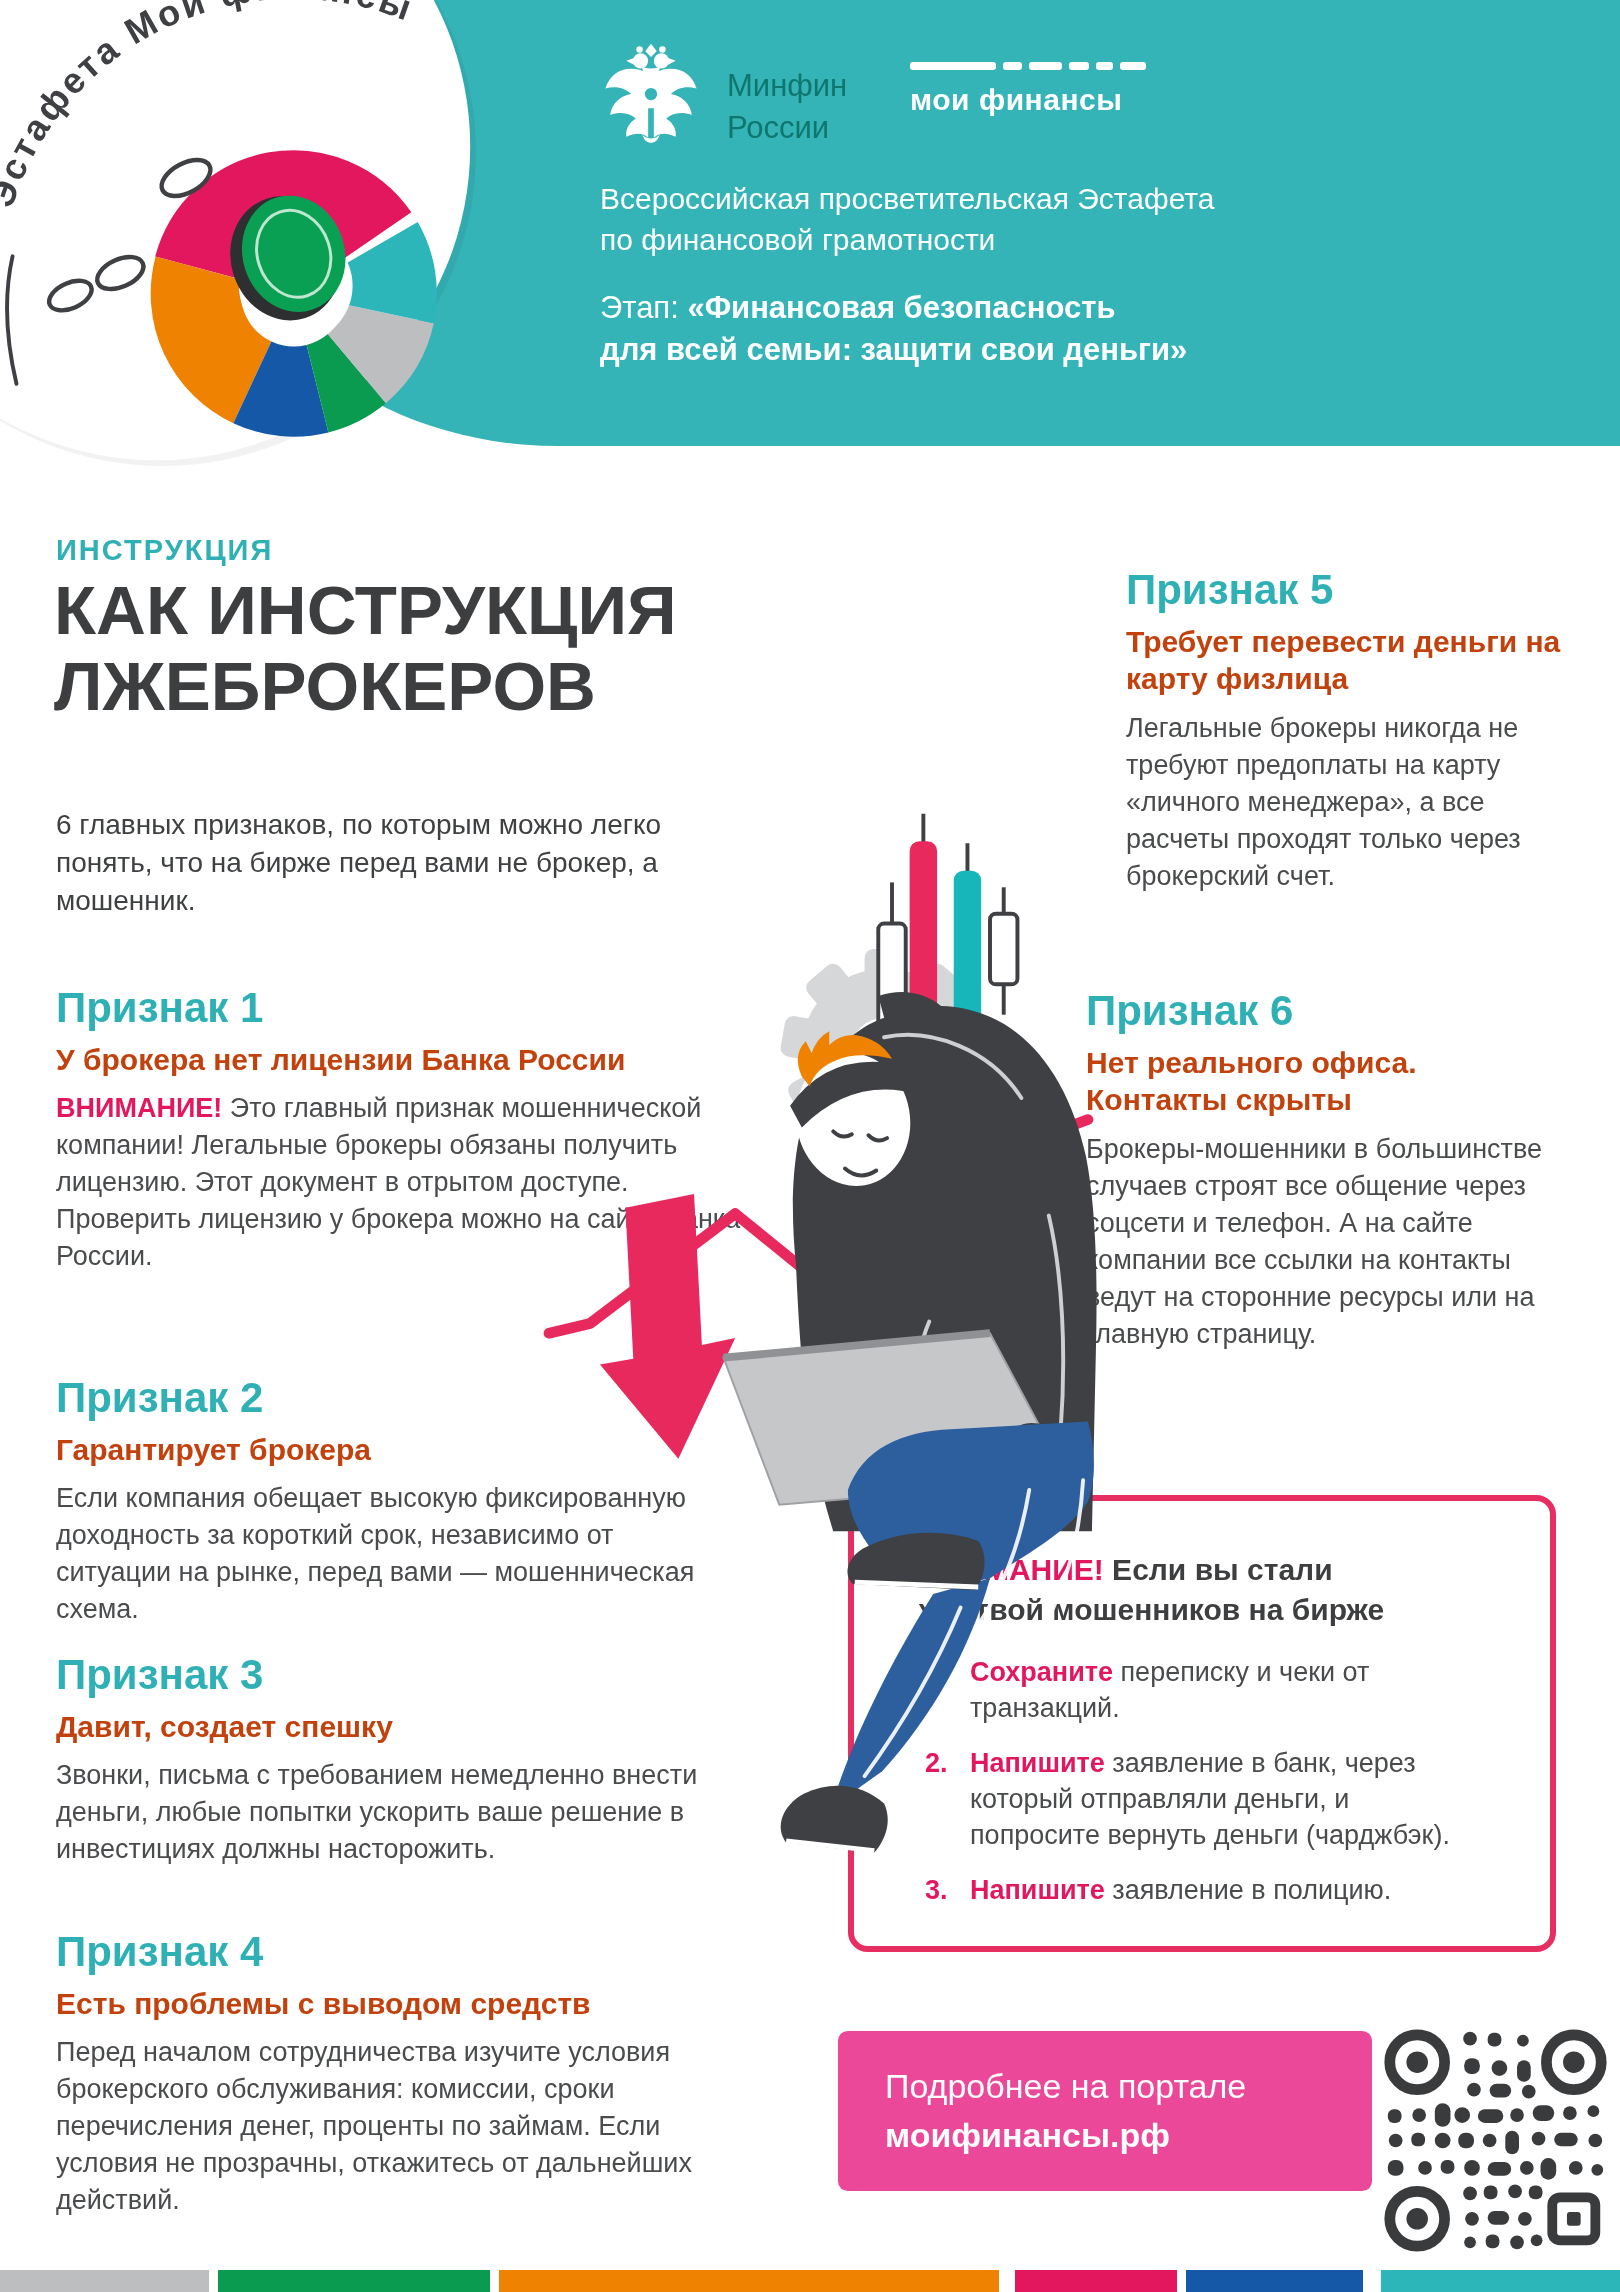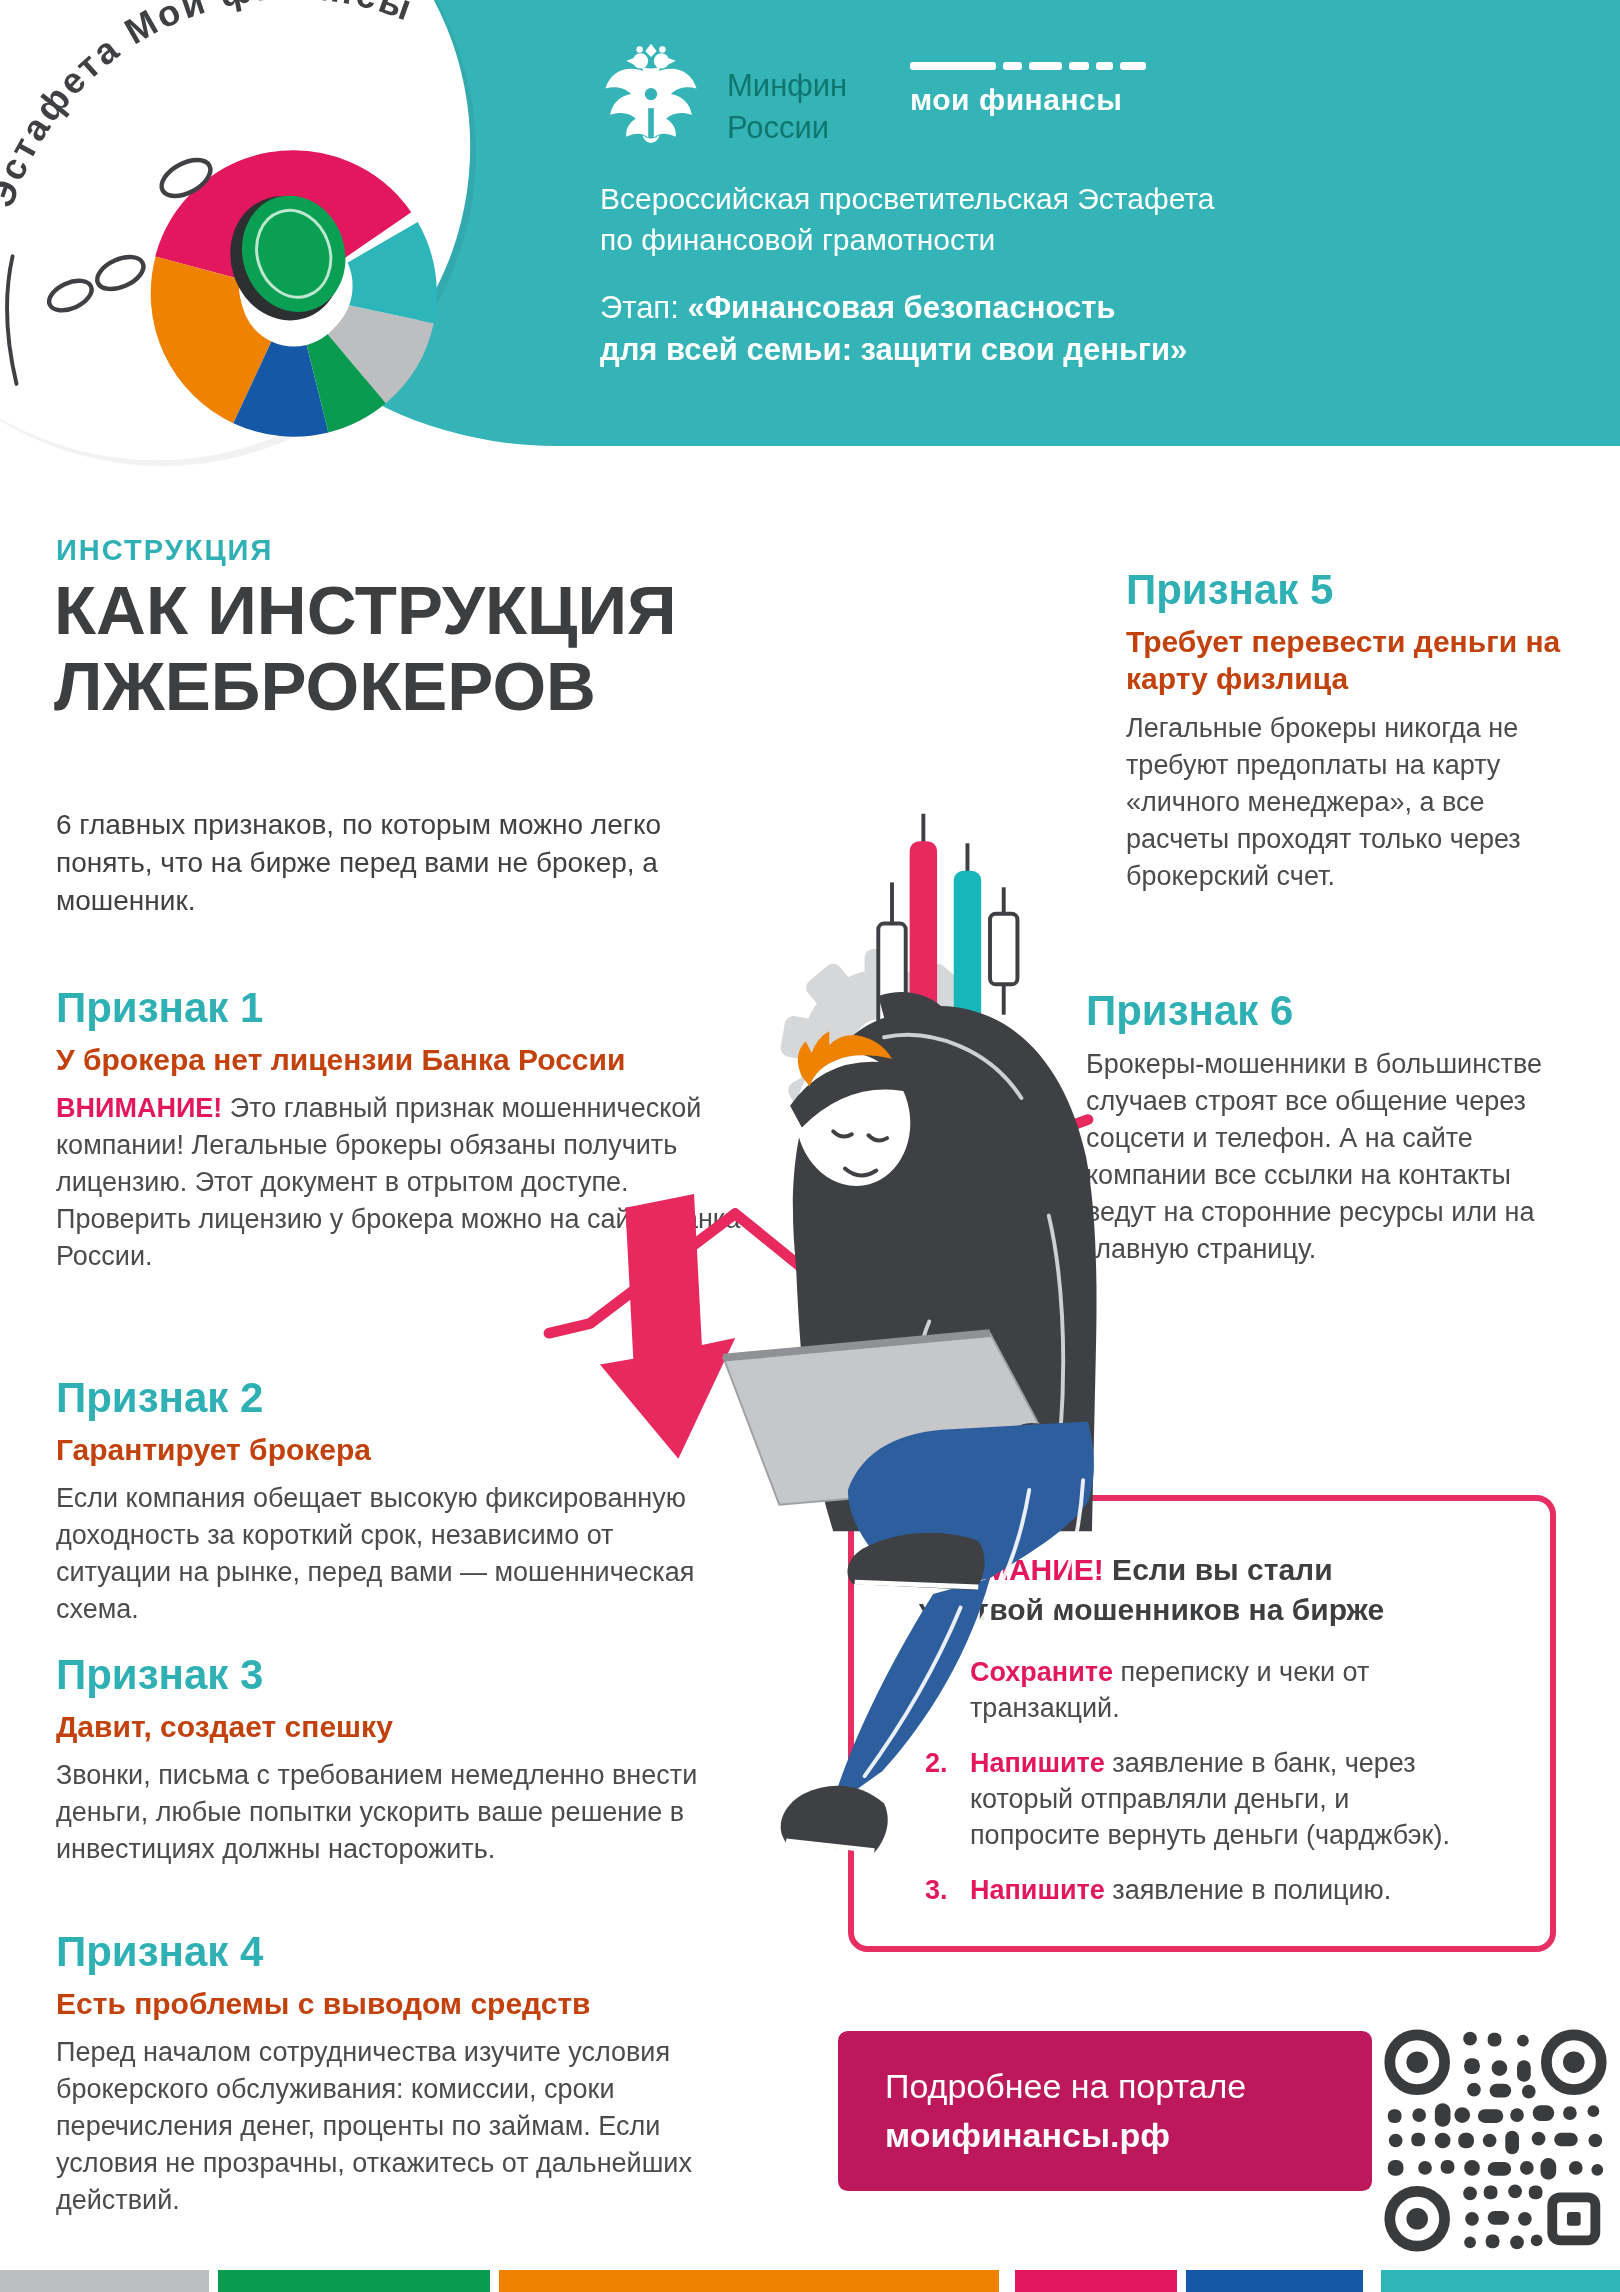--- a/index.html
+++ b/index.html
@@ -46,21 +46,21 @@
   
   .warnbox{position:absolute;left:848px;top:1495px;width:708px;height:457px;background:#fff;
            border:6.9px solid #e62e63;border-radius:19.6px;z-index:3;padding:49px 39px 29px 65px;}
   .warnbox h5{margin:0;max-width:480px;font-size:30px;font-weight:800;line-height:1.32;color:#3d3e40;}
   .warnbox ol{list-style:none;counter-reset:n;margin:25.5px 0 0 0;padding:0;max-width:549px;}
   .warnbox li{counter-increment:n;position:relative;padding-left:51px;font-size:27px;
               line-height:1.33;color:#494b4d;margin-bottom:19.6px;}
   .warnbox li::before{content:counter(n) ".";position:absolute;left:5.9px;top:0;color:#e3175e;font-weight:800;}
 
   
-  .portal{position:absolute;left:838px;top:2031px;width:534px;height:160px;background:#be185d;
+  .portal{position:absolute;left:838px;top:2031px;width:534px;height:160px;background:#ec4899;
           border-radius:9.8px;z-index:3;display:flex;flex-direction:column;justify-content:center;
           padding-left:47px;color:#fff;font-size:34px;line-height:1.45;}
   .portal .l2{font-weight:800;}
   .qr{position:absolute;left:1380px;top:2025px;width:231px;height:231px;z-index:3;}
   .stripe{position:absolute;top:2270px;height:22.5px;z-index:3;}
   .st-gray{left:0;width:209px;background:#bcbec0;}
   .st-green{left:218px;width:272px;background:#0a9b50;}
   .st-orange{left:499px;width:500px;background:#ef8301;}
   .st-pink{left:1015px;width:162px;background:#e3175e;}
   .st-blue{left:1186px;width:177px;background:#1558a7;}
@@ -188,20 +188,21 @@
     <p data-interactable="false">Перед началом сотрудничества изучите условия брокерского обслуживания: комиссии, сроки перечисления денег, проценты по займам. Если условия не прозрачны, откажитесь от дальнейших действий.</p>
   </div>
 
   <div class="sign s5" data-interactable="false">
     <h3 data-interactable="false">Признак 5</h3>
     <h4 data-interactable="false">Требует перевести деньги на карту физлица</h4>
     <p data-interactable="false">Легальные брокеры никогда не требуют предоплаты на карту «личного менеджера», а все расчеты проходят только через брокерский счет.</p>
   </div>
   <div class="sign s6" data-interactable="false">
     <h3 data-interactable="false">Признак 6</h3>
+    <h4 data-interactable="false">Нет реального офиса. Контакты скрыты</h4>
     <p data-interactable="false">Брокеры-мошенники в большинстве случаев строят все общение через соцсети и телефон. А на сайте компании все ссылки на контакты ведут на сторонние ресурсы или на главную страницу.</p>
   </div>
 
   <div class="warnbox" data-interactable="false">
     <h5 data-interactable="false"><span class="accent" data-interactable="false">ВНИМАНИЕ!</span><span data-interactable="false"> Если вы стали жертвой мошенников на бирже</span></h5>
     <ol data-interactable="false">
       <li data-interactable="false"><span class="accent" data-interactable="false">Сохраните</span><span data-interactable="false"> переписку и чеки от транзакций.</span></li>
       <li data-interactable="false"><span class="accent" data-interactable="false">Напишите</span><span data-interactable="false"> заявление в банк, через который отправляли деньги, и попросите вернуть деньги (чарджбэк).</span></li>
       <li data-interactable="false"><span class="accent" data-interactable="false">Напишите</span><span data-interactable="false"> заявление в полицию.</span></li>
     </ol>

